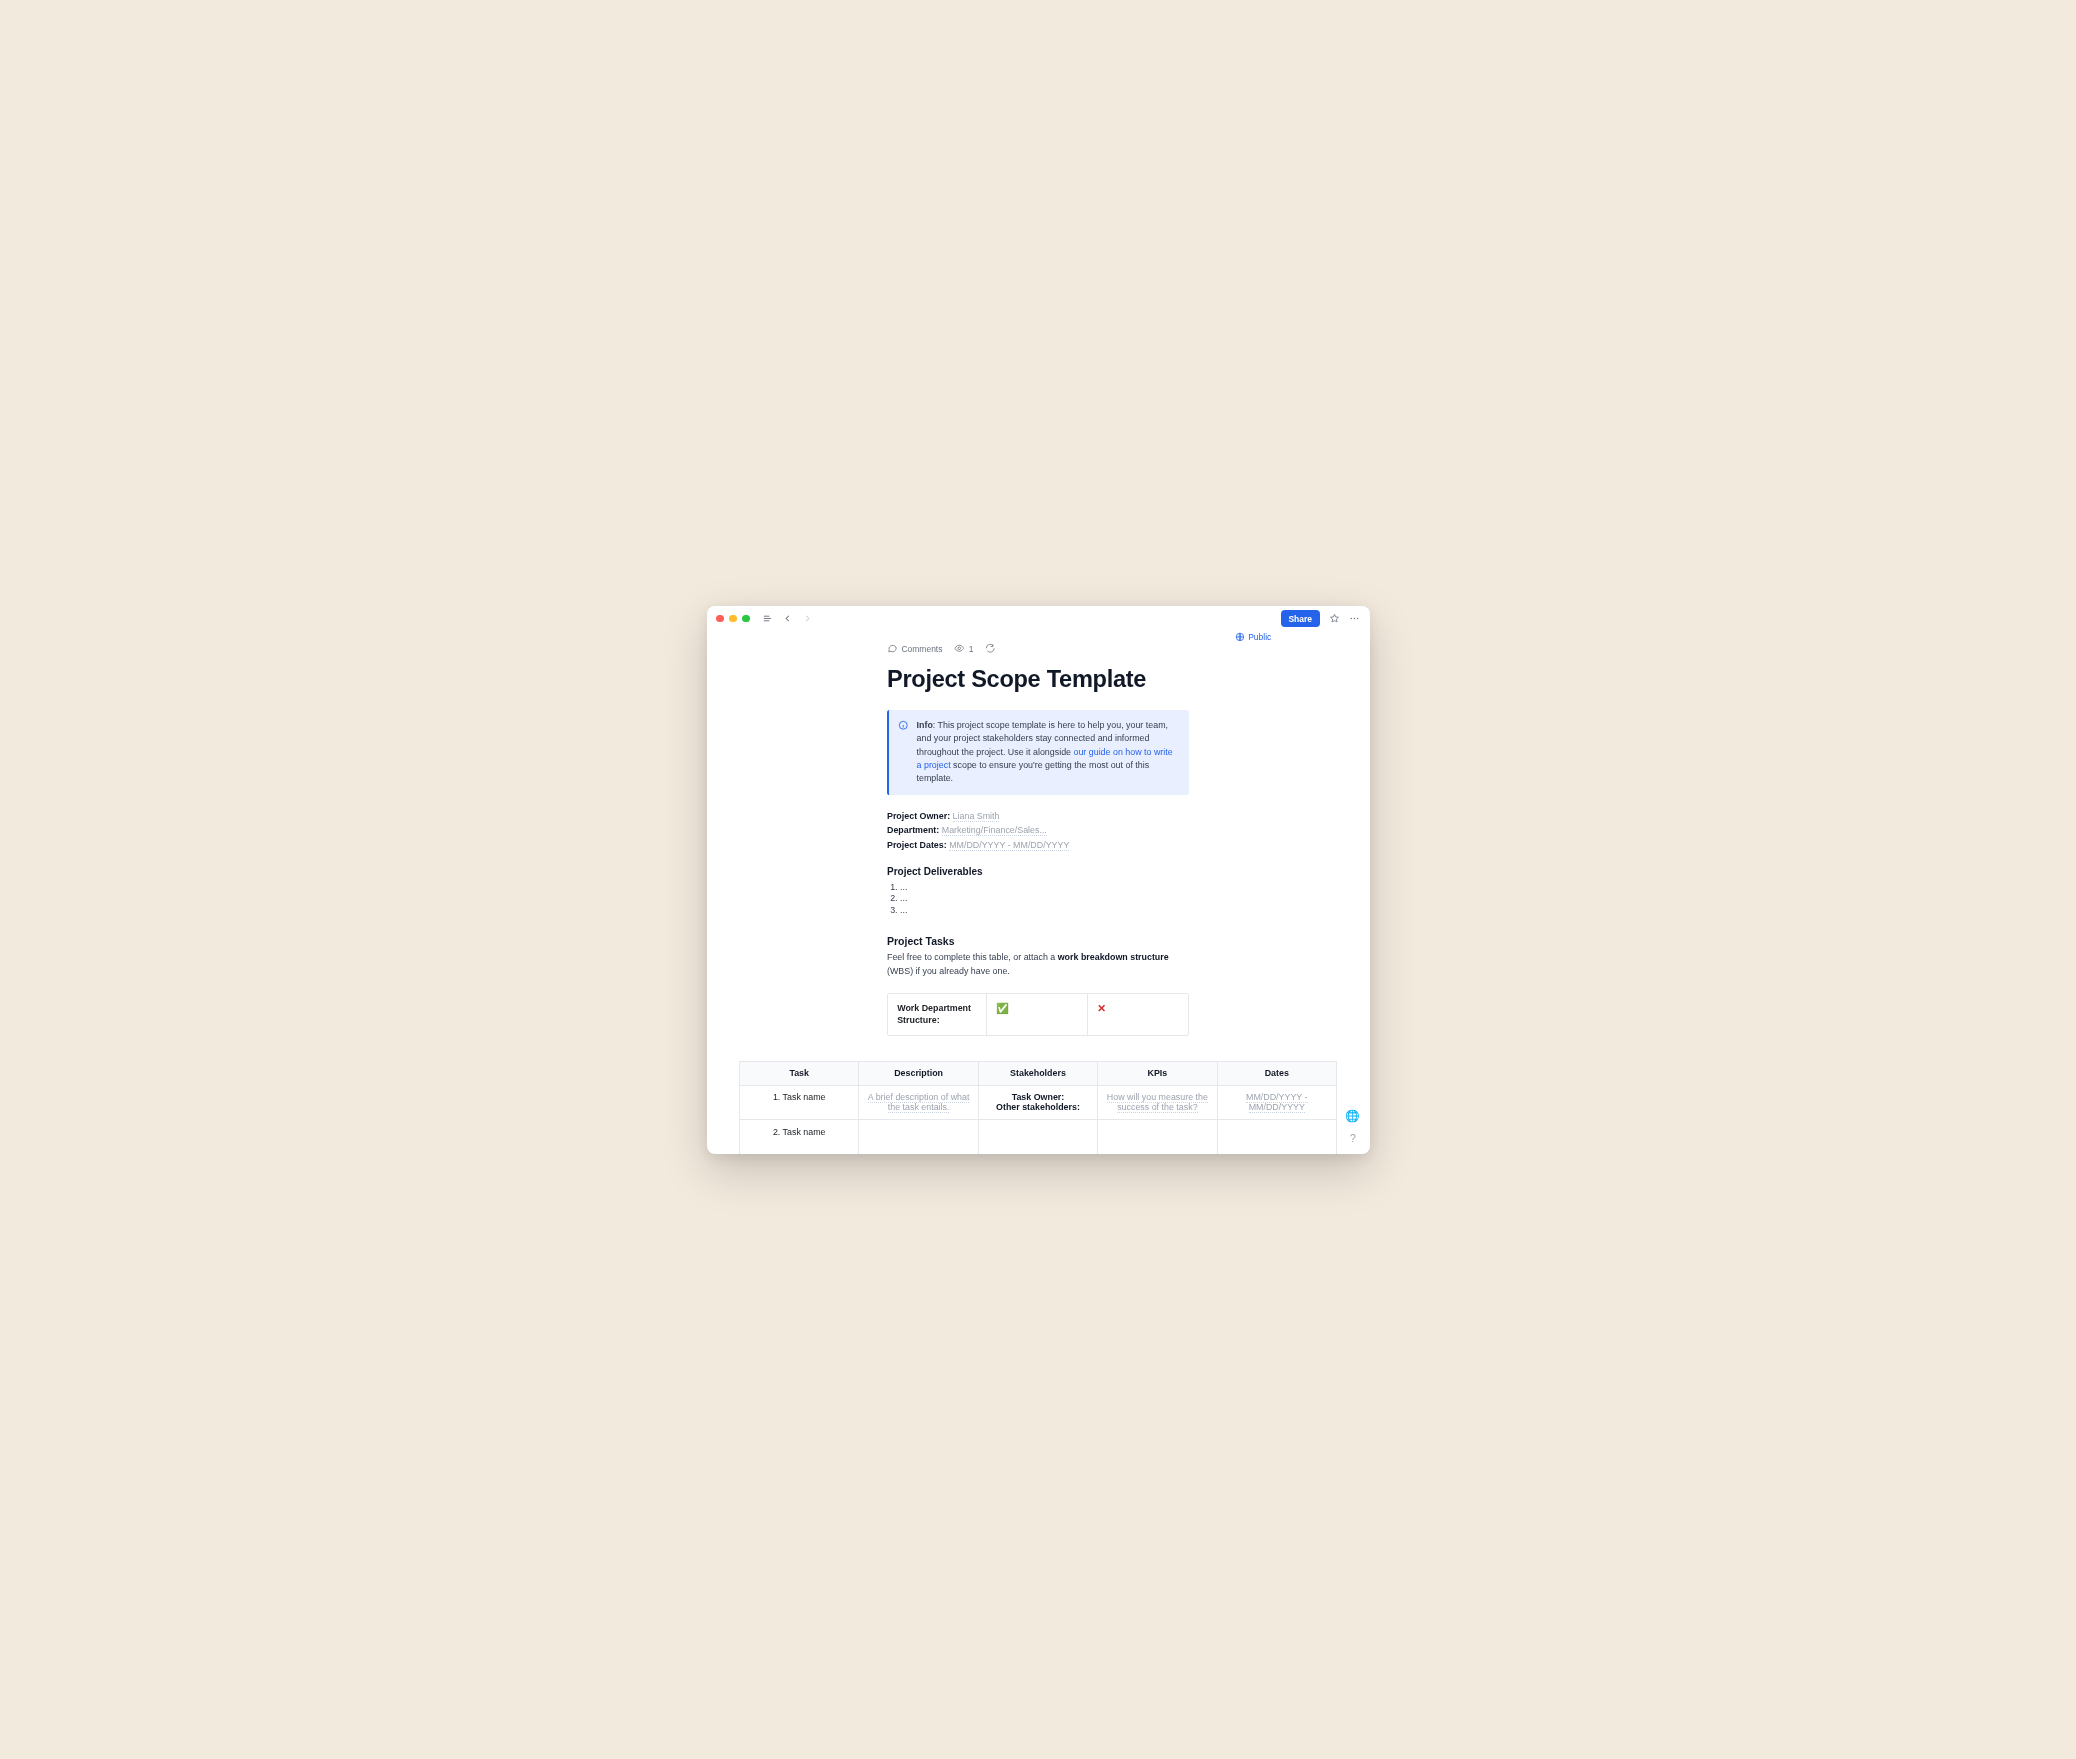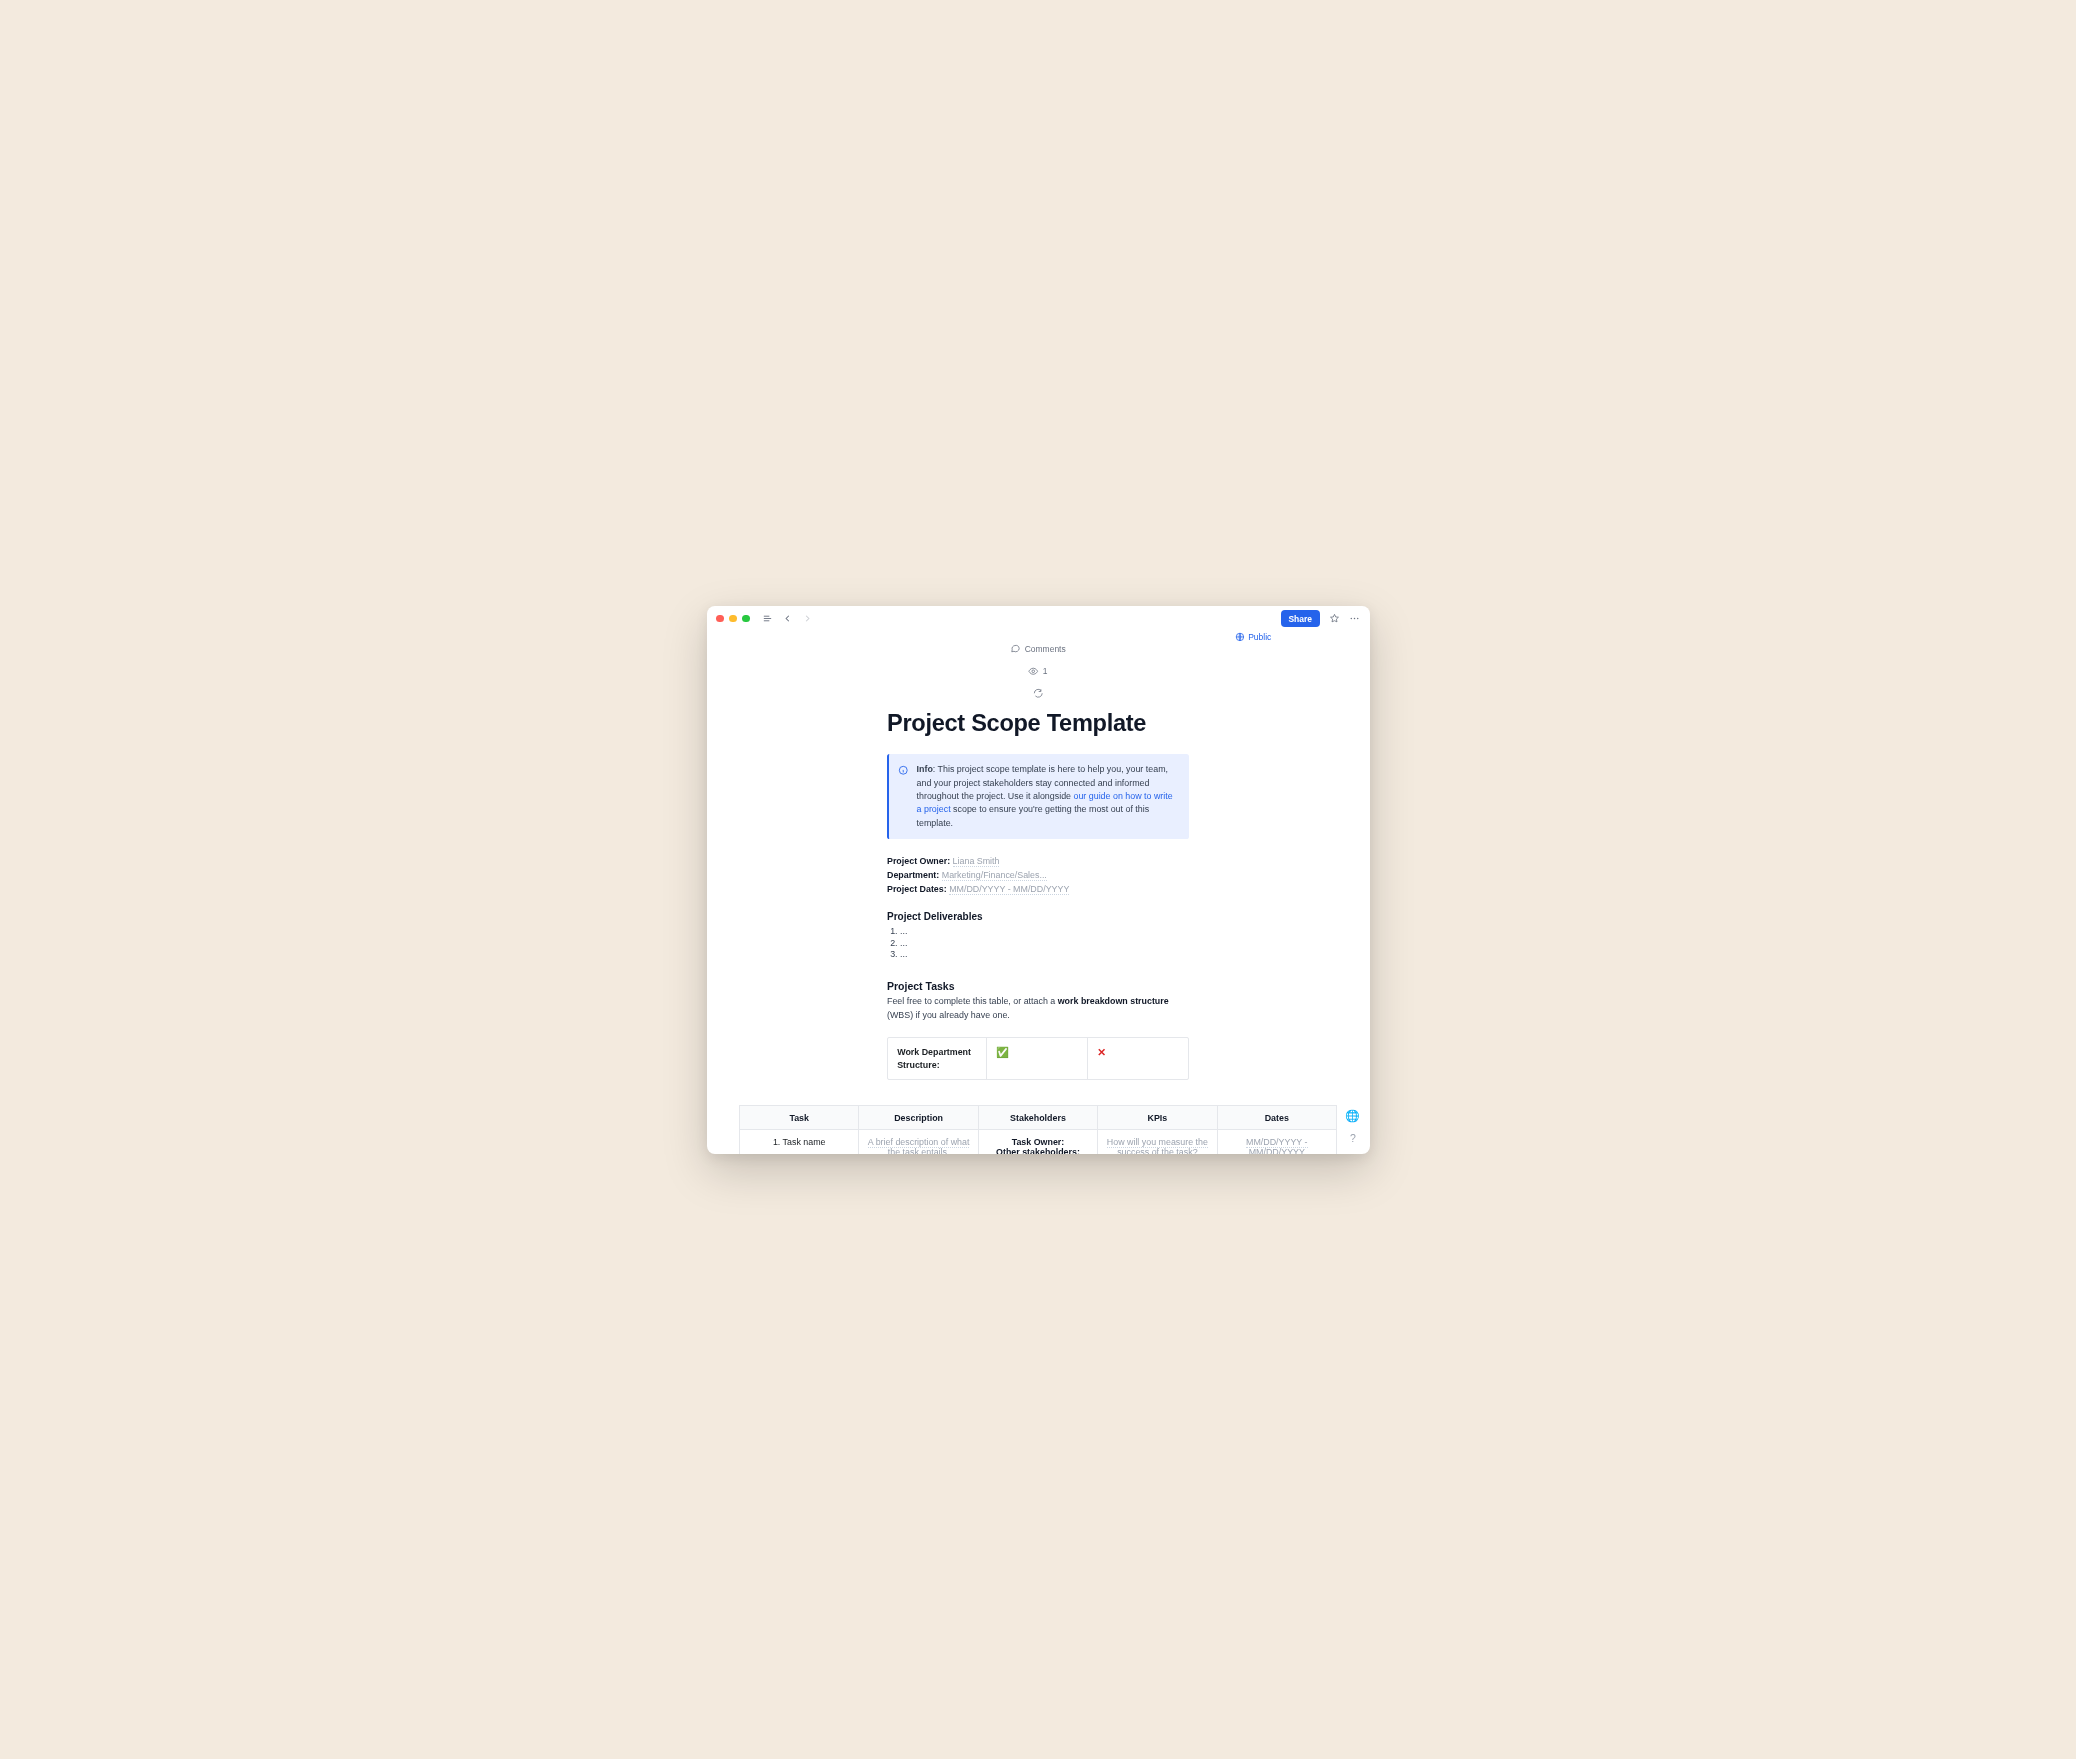--- a/index.html
+++ b/index.html
@@ -64,21 +64,20 @@
   .wide {
     max-width: 598px;
     margin: 0 auto;
   }
 
   
   .doc-meta {
     display:flex; align-items:center; gap:11.8px;
     font-size:8.5px; color:#6b7280;
     padding-top: 11.8px;
-    flex-direction: column;
   }
   .doc-meta .meta-item { display:flex; align-items:center; gap:3.9px; cursor:pointer; }
   .doc-meta svg { width:10.5px; height:10.5px; }
 
   h1.title {
     font-size:23.6px; font-weight:800; letter-spacing:-0.3px;
     margin-top: 11.8px;
     color:#111827;
   }
 

